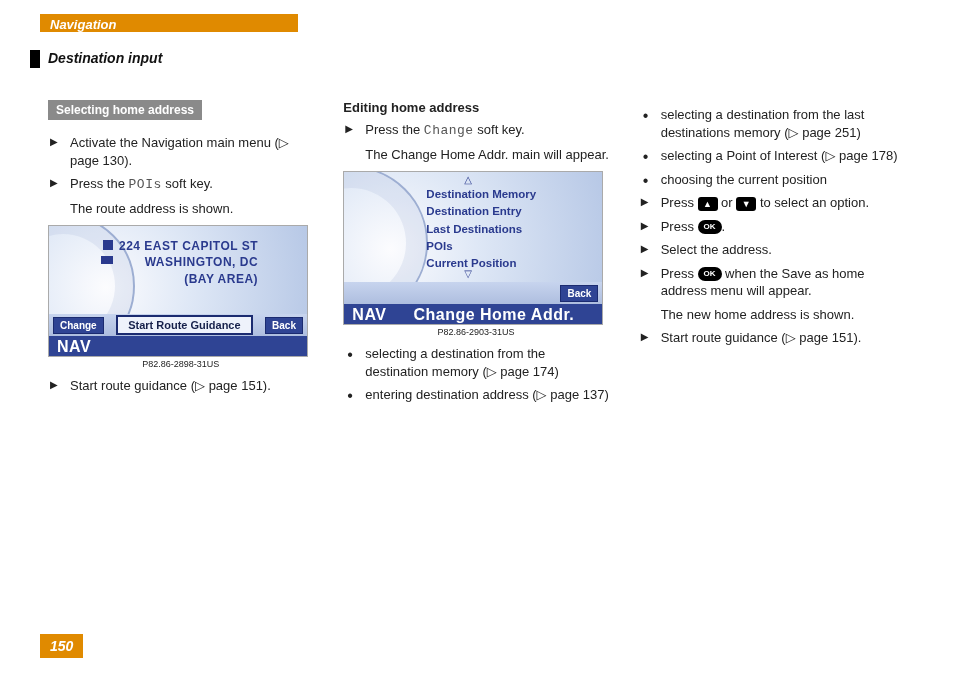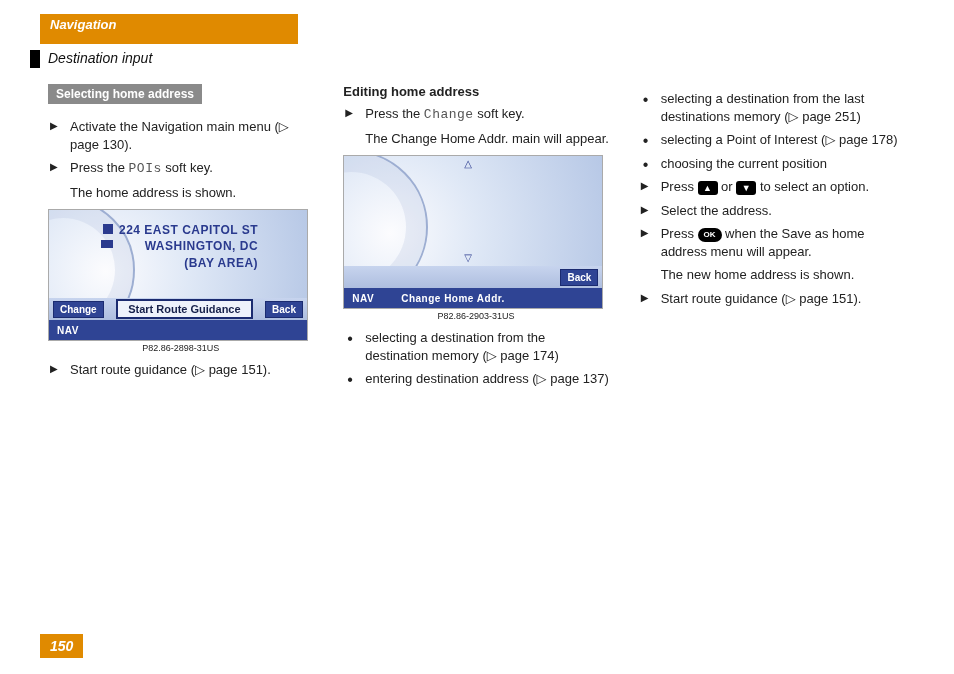--- a/index.html
+++ b/index.html
@@ -17,35 +17,35 @@
     width:954px;height:674px;
     background:#fff;
     font-family:Arial, Helvetica, sans-serif;
     font-size:13px;
     color:#222;
     position:relative;
     box-sizing:border-box;
   }
   .tab-orange{
     position:absolute;left:40px;top:14px;
-    width:258px;height:30px;
+    width:258px;height:18px;
     background:var(--orange);
     color:#fff;font-weight:bold;font-style:italic;
     font-size:13px;line-height:22px;
     padding-left:10px;box-sizing:border-box;
   }
   .tab-black-side{
     position:absolute;left:30px;top:50px;width:10px;height:18px;background:#000;
   }
   .section-title{
     position:absolute;left:48px;top:50px;
-    font-weight:normal;font-style:italic;color:#111;font-size:14px;
+    font-weight:bold;font-style:italic;color:#111;font-size:14px;
   }
   .columns{
-    position:absolute;left:48px;top:84px;right:48px;
+    position:absolute;left:48px;top:100px;right:48px;
     display:flex;gap:28px;
   }
   .col{width:272px;}
   .subhead{
     background:#8a8a8a;color:#fff;font-weight:bold;
     padding:3px 8px;font-size:12px;margin-bottom:8px;
     display:inline-block;
   }
   .para{margin:6px 0;line-height:1.35;}
   .indent{padding-left:22px;}
@@ -105,21 +105,21 @@
   .softkey{
     background:var(--softkey);color:#fff;font-weight:bold;font-size:10px;
     padding:2px 6px;border:1px solid #1b2b70;
   }
   .route-btn{
     background:#eef2fb;border:2px solid #1b2b70;color:#16204a;
     font-weight:bold;font-size:11px;padding:2px 10px;margin:0 6px;
   }
   .scr .navbar{
     height:20px;background:var(--softkey);color:#fff;
-    font-weight:bold;font-size:10px;display:flex;align-items:center;
+    font-weight:bold;font-size:16px;display:flex;align-items:flex-end;
     padding-left:8px;letter-spacing:.5px;
   }
   .imgcode{font-size:9px;color:#222;text-align:center;margin:1px 2px 8px 0;}
   
   .scr2 .upper{
     height:110px;position:relative;
     background:radial-gradient(circle at 18% 70%,#fcfcfe 0,#dfe8f6 38%,#b7c8e6 100%);
     overflow:hidden;
   }
   .scr2 .compass{
@@ -160,21 +160,21 @@
   <div class="col">
     <div class="subhead">Selecting home address</div>
     <ul class="list-tri">
       <li>
         <span>Activate the Navigation main menu </span><span class="pageref">(▷ page 130).</span>
       </li>
       <li>
         <span>Press the </span><span class="mono">POIs</span><span> soft key.</span>
       </li>
     </ul>
-    <div class="para indent">The home address is shown.</div>
+    <div class="para indent">The route address is shown.</div>
 
     <div class="scr scr1">
       <div class="upper">
         <div class="compass"></div>
         <div class="home-ico"></div>
         <div class="home-ico2"></div>
         <div class="addr">
           <div>224 EAST CAPITOL ST</div>
           <div>WASHINGTON, DC</div>
           <div>(BAY AREA)</div>
@@ -202,20 +202,27 @@
       <li>
         <span>Press the </span><span class="mono">Change</span><span> soft key.</span>
       </li>
     </ul>
     <div class="para indent">The Change Home Addr. main will appear.</div>
 
     <div class="scr scr2">
       <div class="upper">
         <div class="compass"></div>
         <div class="arrows arrow-up">△</div>
+        <div class="menu">
+          <div>Destination Memory</div>
+          <div>Destination Entry</div>
+          <div>Last Destinations</div>
+          <div>POIs</div>
+          <div>Current Position</div>
+        </div>
         <div class="arrows arrow-dn">▽</div>
       </div>
       <div class="softbar">
         <span class="softkey">Back</span>
       </div>
       <div class="navbar">
         <span>NAV</span>
         <span class="title">Change Home Addr.</span>
       </div>
     </div>
@@ -242,20 +249,23 @@
       <li>
         <span>choosing the current position</span>
       </li>
     </ul>
 
     <ul class="list-tri">
       <li>
         <span>Press </span><span class="key">▲</span><span> or </span><span class="key">▼</span><span> to select an option.</span>
       </li>
       <li>
+        <span>Press </span><span class="key oval">OK</span><span>.</span>
+      </li>
+      <li>
         <span>Select the address.</span>
       </li>
       <li>
         <span>Press </span><span class="key oval">OK</span><span> when the Save as home address menu will appear.</span>
       </li>
     </ul>
     <div class="para indent">The new home address is shown.</div>
     <ul class="list-tri">
       <li>
         <span>Start route guidance </span><span class="pageref">(▷ page 151).</span>

